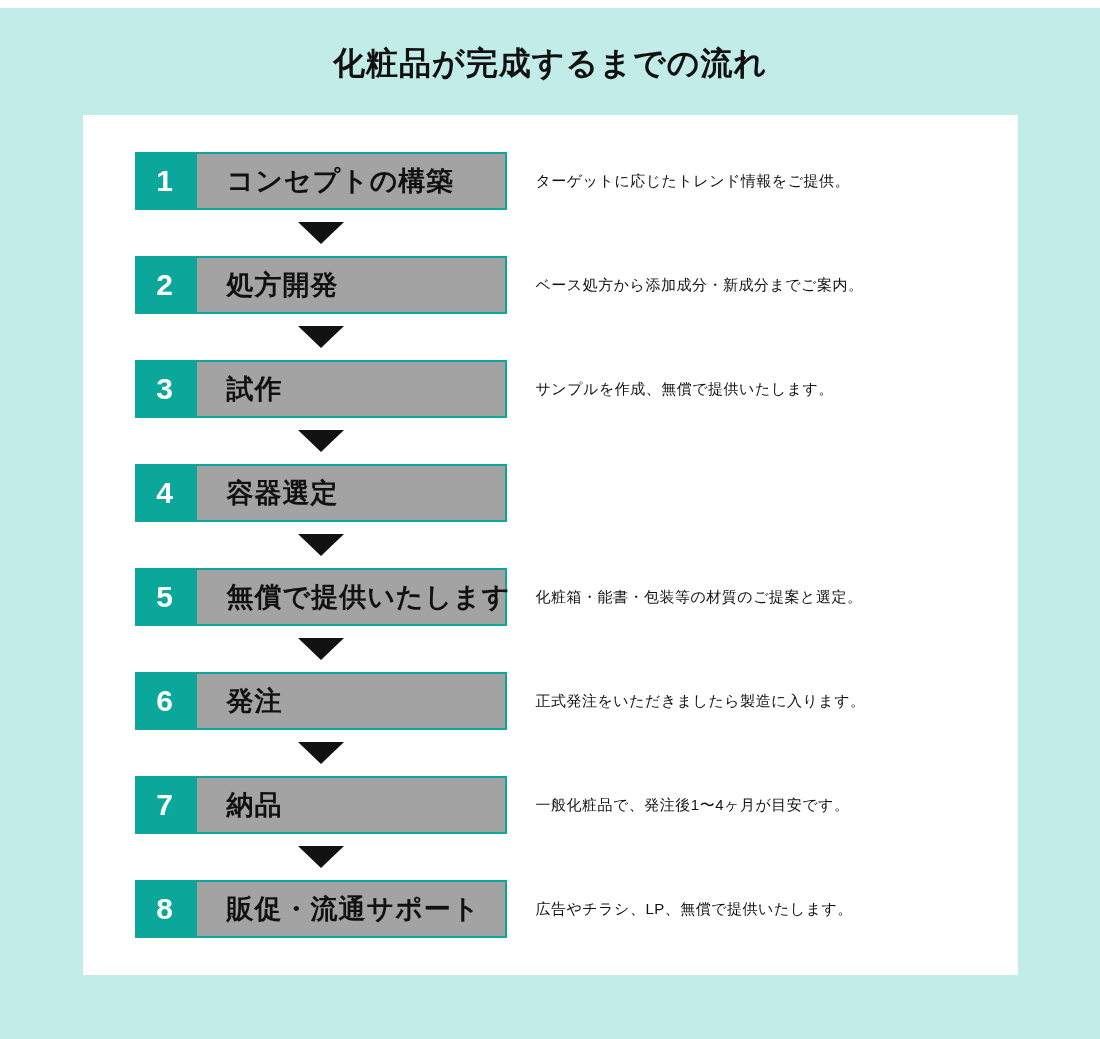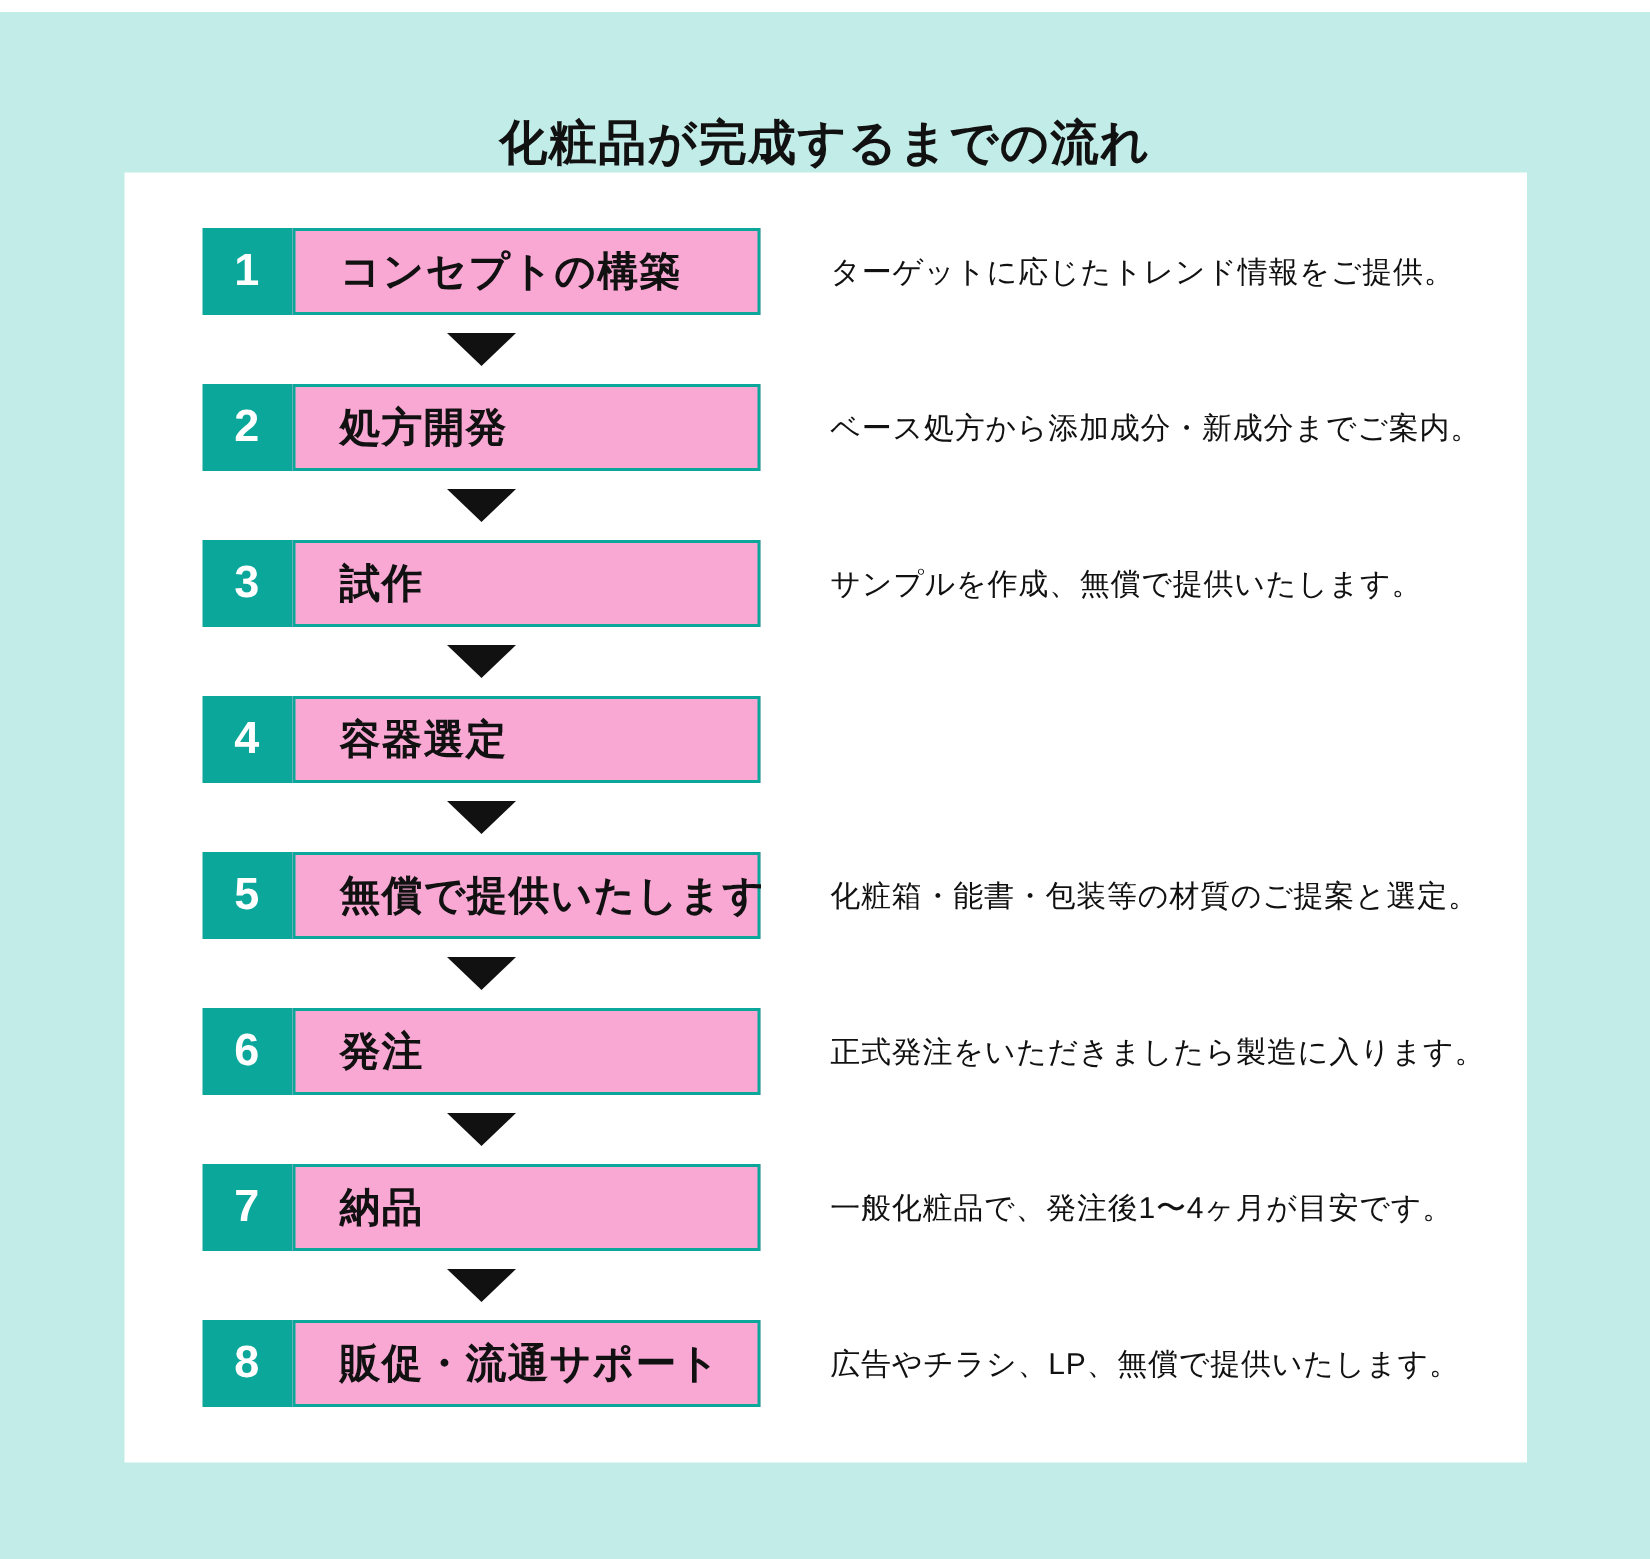--- a/index.html
+++ b/index.html
@@ -16,21 +16,21 @@
     font-family:"Liberation Sans","DejaVu Sans",sans-serif;
     color:var(--ink);
     overflow:hidden;
   }
   .mint-section{
     position:absolute; top:8px; left:0; width:1100px; height:1031px;
     background:var(--bg);
   }
   .title{
     margin:0;
-    padding-top:68px;
+    padding-top:36px;
     height:82px;
     text-align:center;
     font-size:32px;
     font-weight:bold;
     letter-spacing:1px;
     line-height:38px;
     color:var(--ink);
   }
   .card{
     width:935px; height:860px;
@@ -47,34 +47,34 @@
     flex:0 0 60px;
     width:60px;
     background:var(--accent);
     color:#ffffff;
     display:flex; align-items:center; justify-content:center;
     font-size:30px; font-weight:bold;
   }
   .step-label-box{
     width:312px;
     border:2px solid var(--accent);
-    background:#f9a8d4;
+    background:#a3a3a3;
     display:flex; align-items:center;
     padding-left:30px;
   }
   .step-label{
     font-size:27px;
     font-weight:bold;
     letter-spacing:1px;
     white-space:nowrap;
   }
   .step-desc{
-    margin-left:47px;
+    margin-left:29px;
     display:flex; align-items:center;
-    font-size:20px;
+    font-size:15px;
     letter-spacing:0.5px;
     white-space:nowrap;
     color:var(--ink);
   }
   .arrow-row{
     width:372px;
     height:46px;
     display:flex; align-items:center; justify-content:center;
   }
   .arrow{

